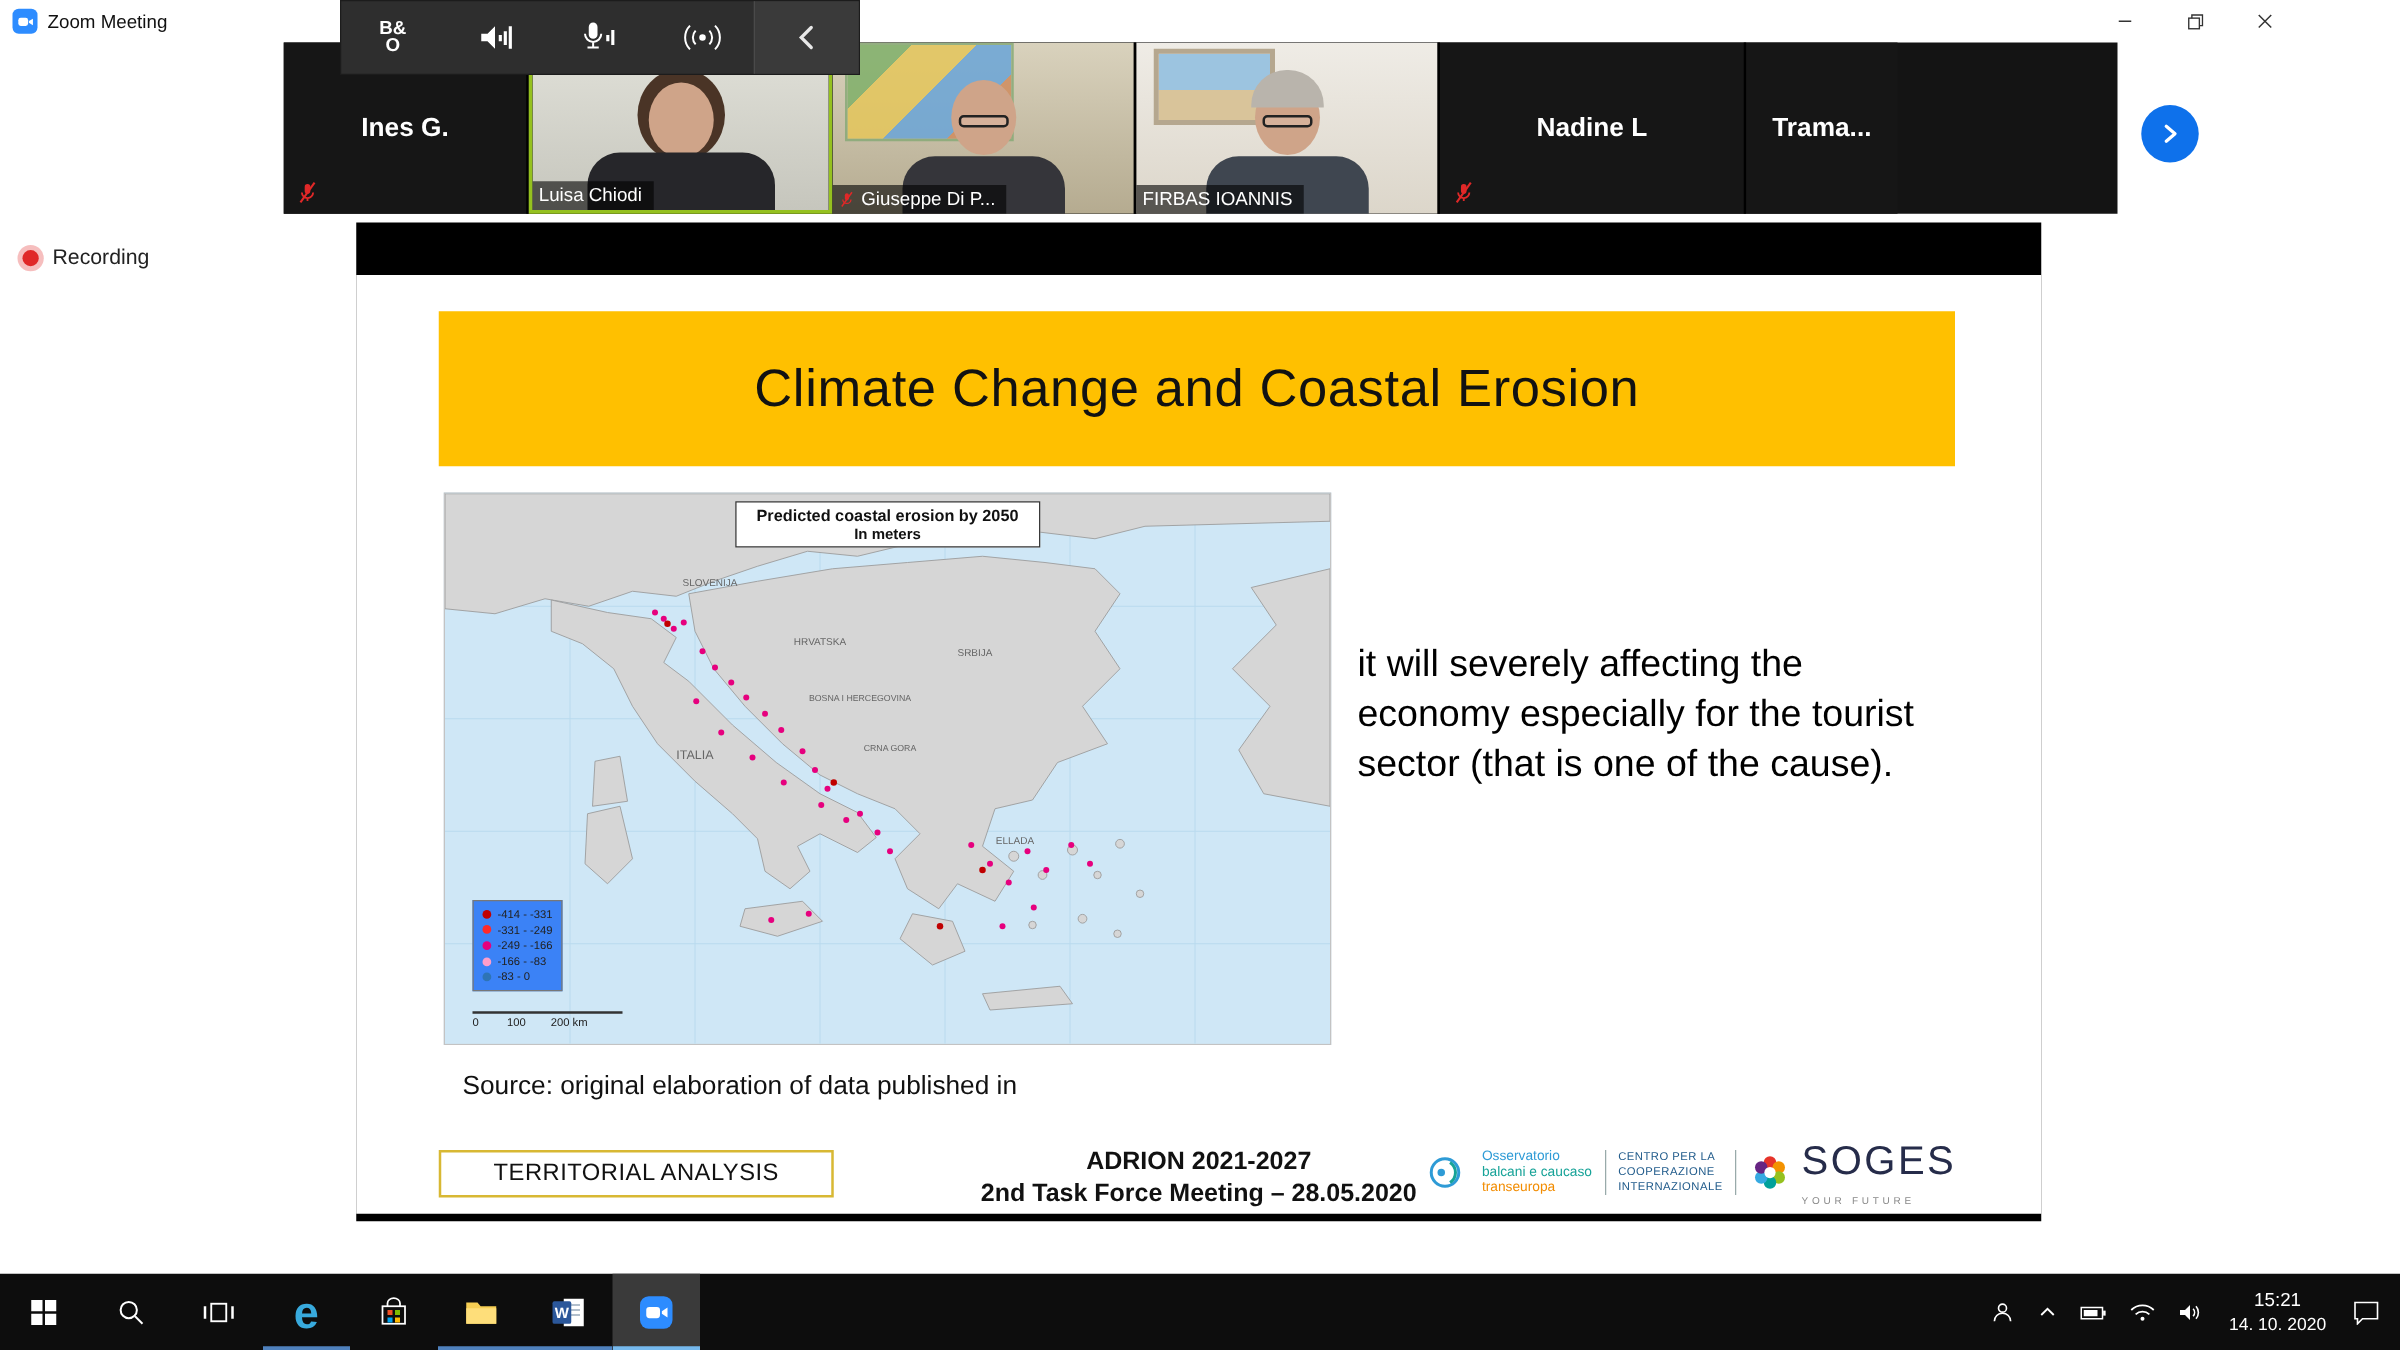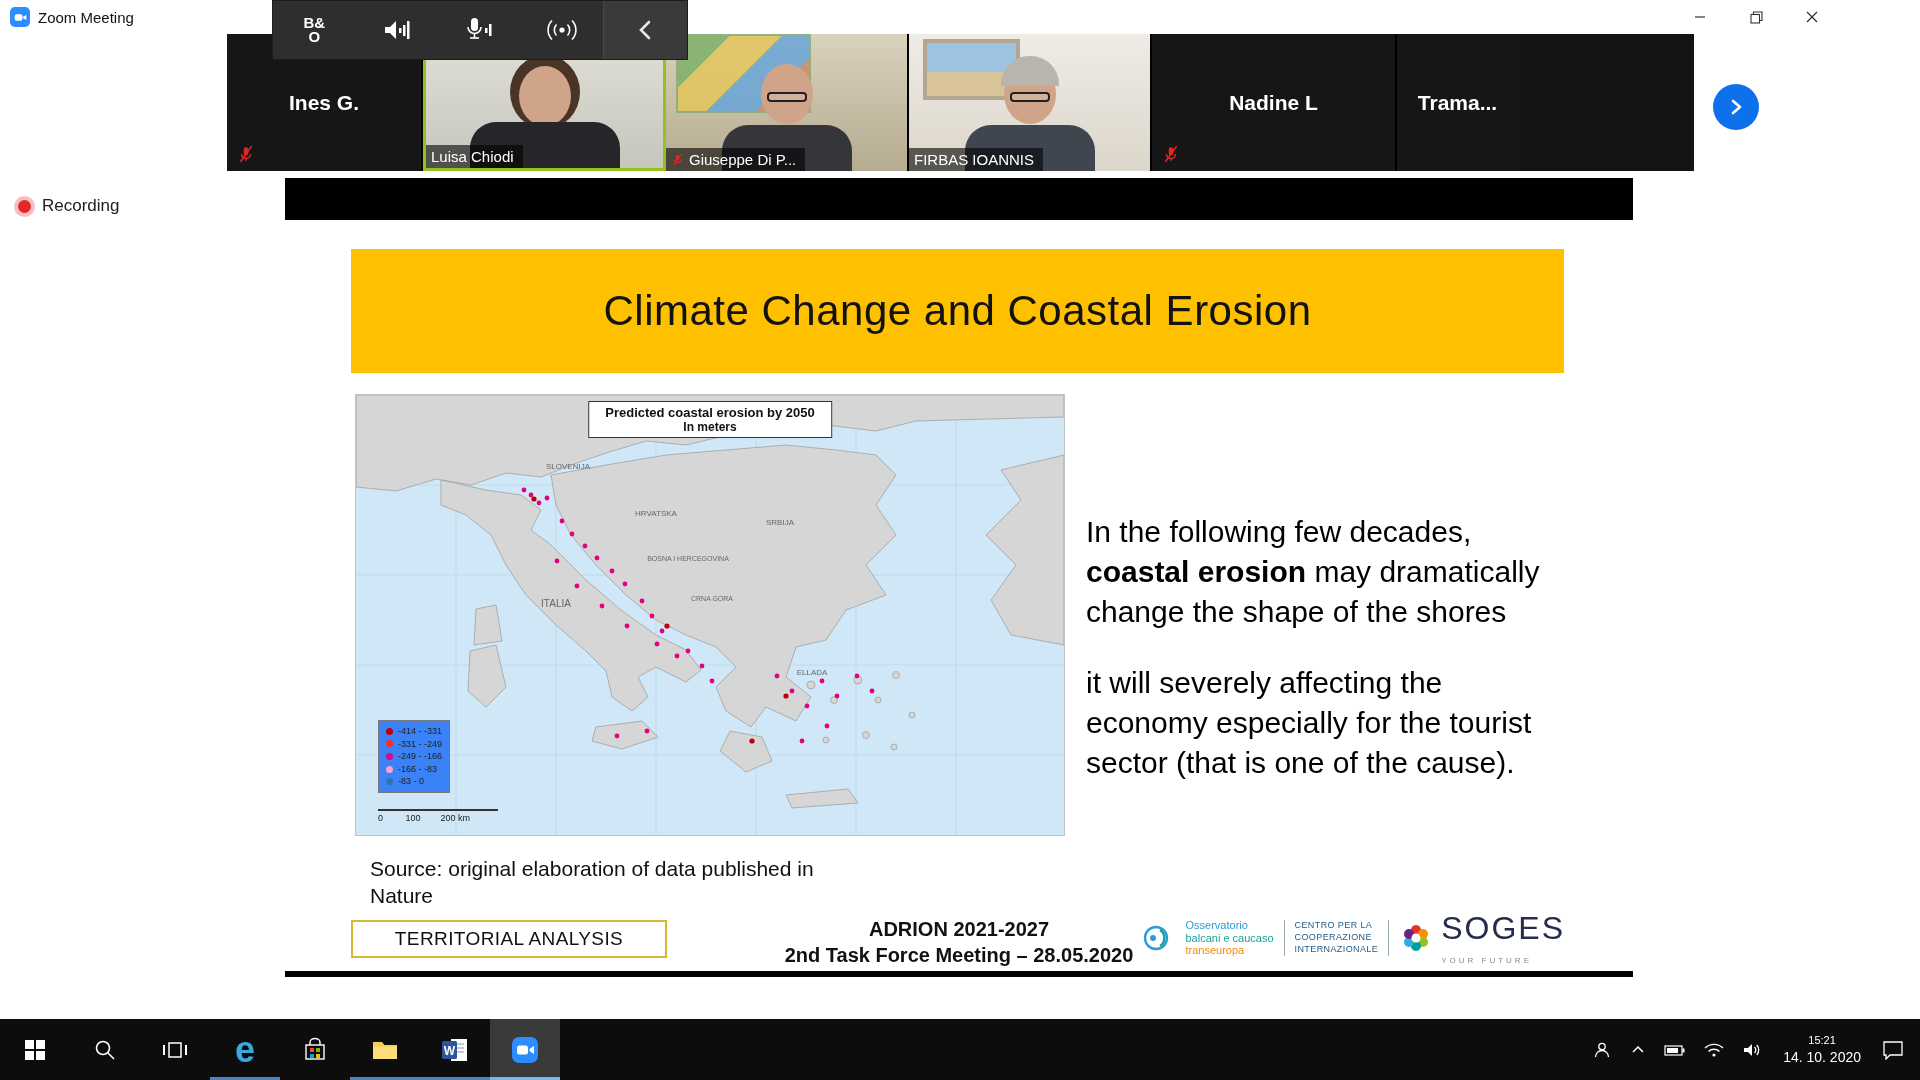--- a/index.html
+++ b/index.html
@@ -86,21 +86,21 @@
 
   
   .taskbar { position:absolute; left:0; bottom:0; width:1920px; height:61px; background:#0d0d0d; display:flex; align-items:stretch; z-index:60; }
   .tb-cell { width:70px; display:flex; align-items:center; justify-content:center; position:relative; }
   .tb-cell.run { box-shadow:inset 0 -3px 0 #4f81bd; }
   .tb-cell.active { background:#3a3a3a; box-shadow:inset 0 -3px 0 #76b9ed; }
   .edge-e { color:#38aadd; font-size:36px; font-weight:bold; line-height:1; }
   .tray { margin-left:auto; display:flex; align-items:center; }
   .tray-cell { padding:0 9px; height:61px; display:flex; align-items:center; justify-content:center; }
   .dt { text-align:center; color:#fff; padding:0 12px; }
-  .dt .t { font-size:11px; line-height:1.3; }
+  .dt .t { font-size:15px; line-height:1.3; }
   .dt .d { font-size:14px; line-height:1.3; }
 
   svg { display:block; }
 </style>
 </head>
 <body>
 
 <div id="screen">
 
   <div class="titlebar">
@@ -379,27 +379,25 @@
             </div>
         </div>
 
         <div class="scalebar">
           <div class="bar"></div>
           <div class="lbl">0         100        200 km</div>
         </div>
       </div>
 
       <div class="right-text">
-        <p><span>In the following few decades, </span><b>coastal erosion</b><span> may dramatically change the shape of the shores</span></p>
         <p>it will severely affecting the economy especially for the tourist sector (that is one of the cause).</p>
       </div>
 
       <div class="source">
         <div>Source: original elaboration of data published in</div>
-        <div>Nature</div>
       </div>
 
       <div class="foot-territorial">
         <span>TERRITORIAL ANALYSIS</span>
       </div>
       <div class="foot-event">
         <div>ADRION 2021-2027</div>
         <div>2nd Task Force Meeting – 28.05.2020</div>
       </div>
 

